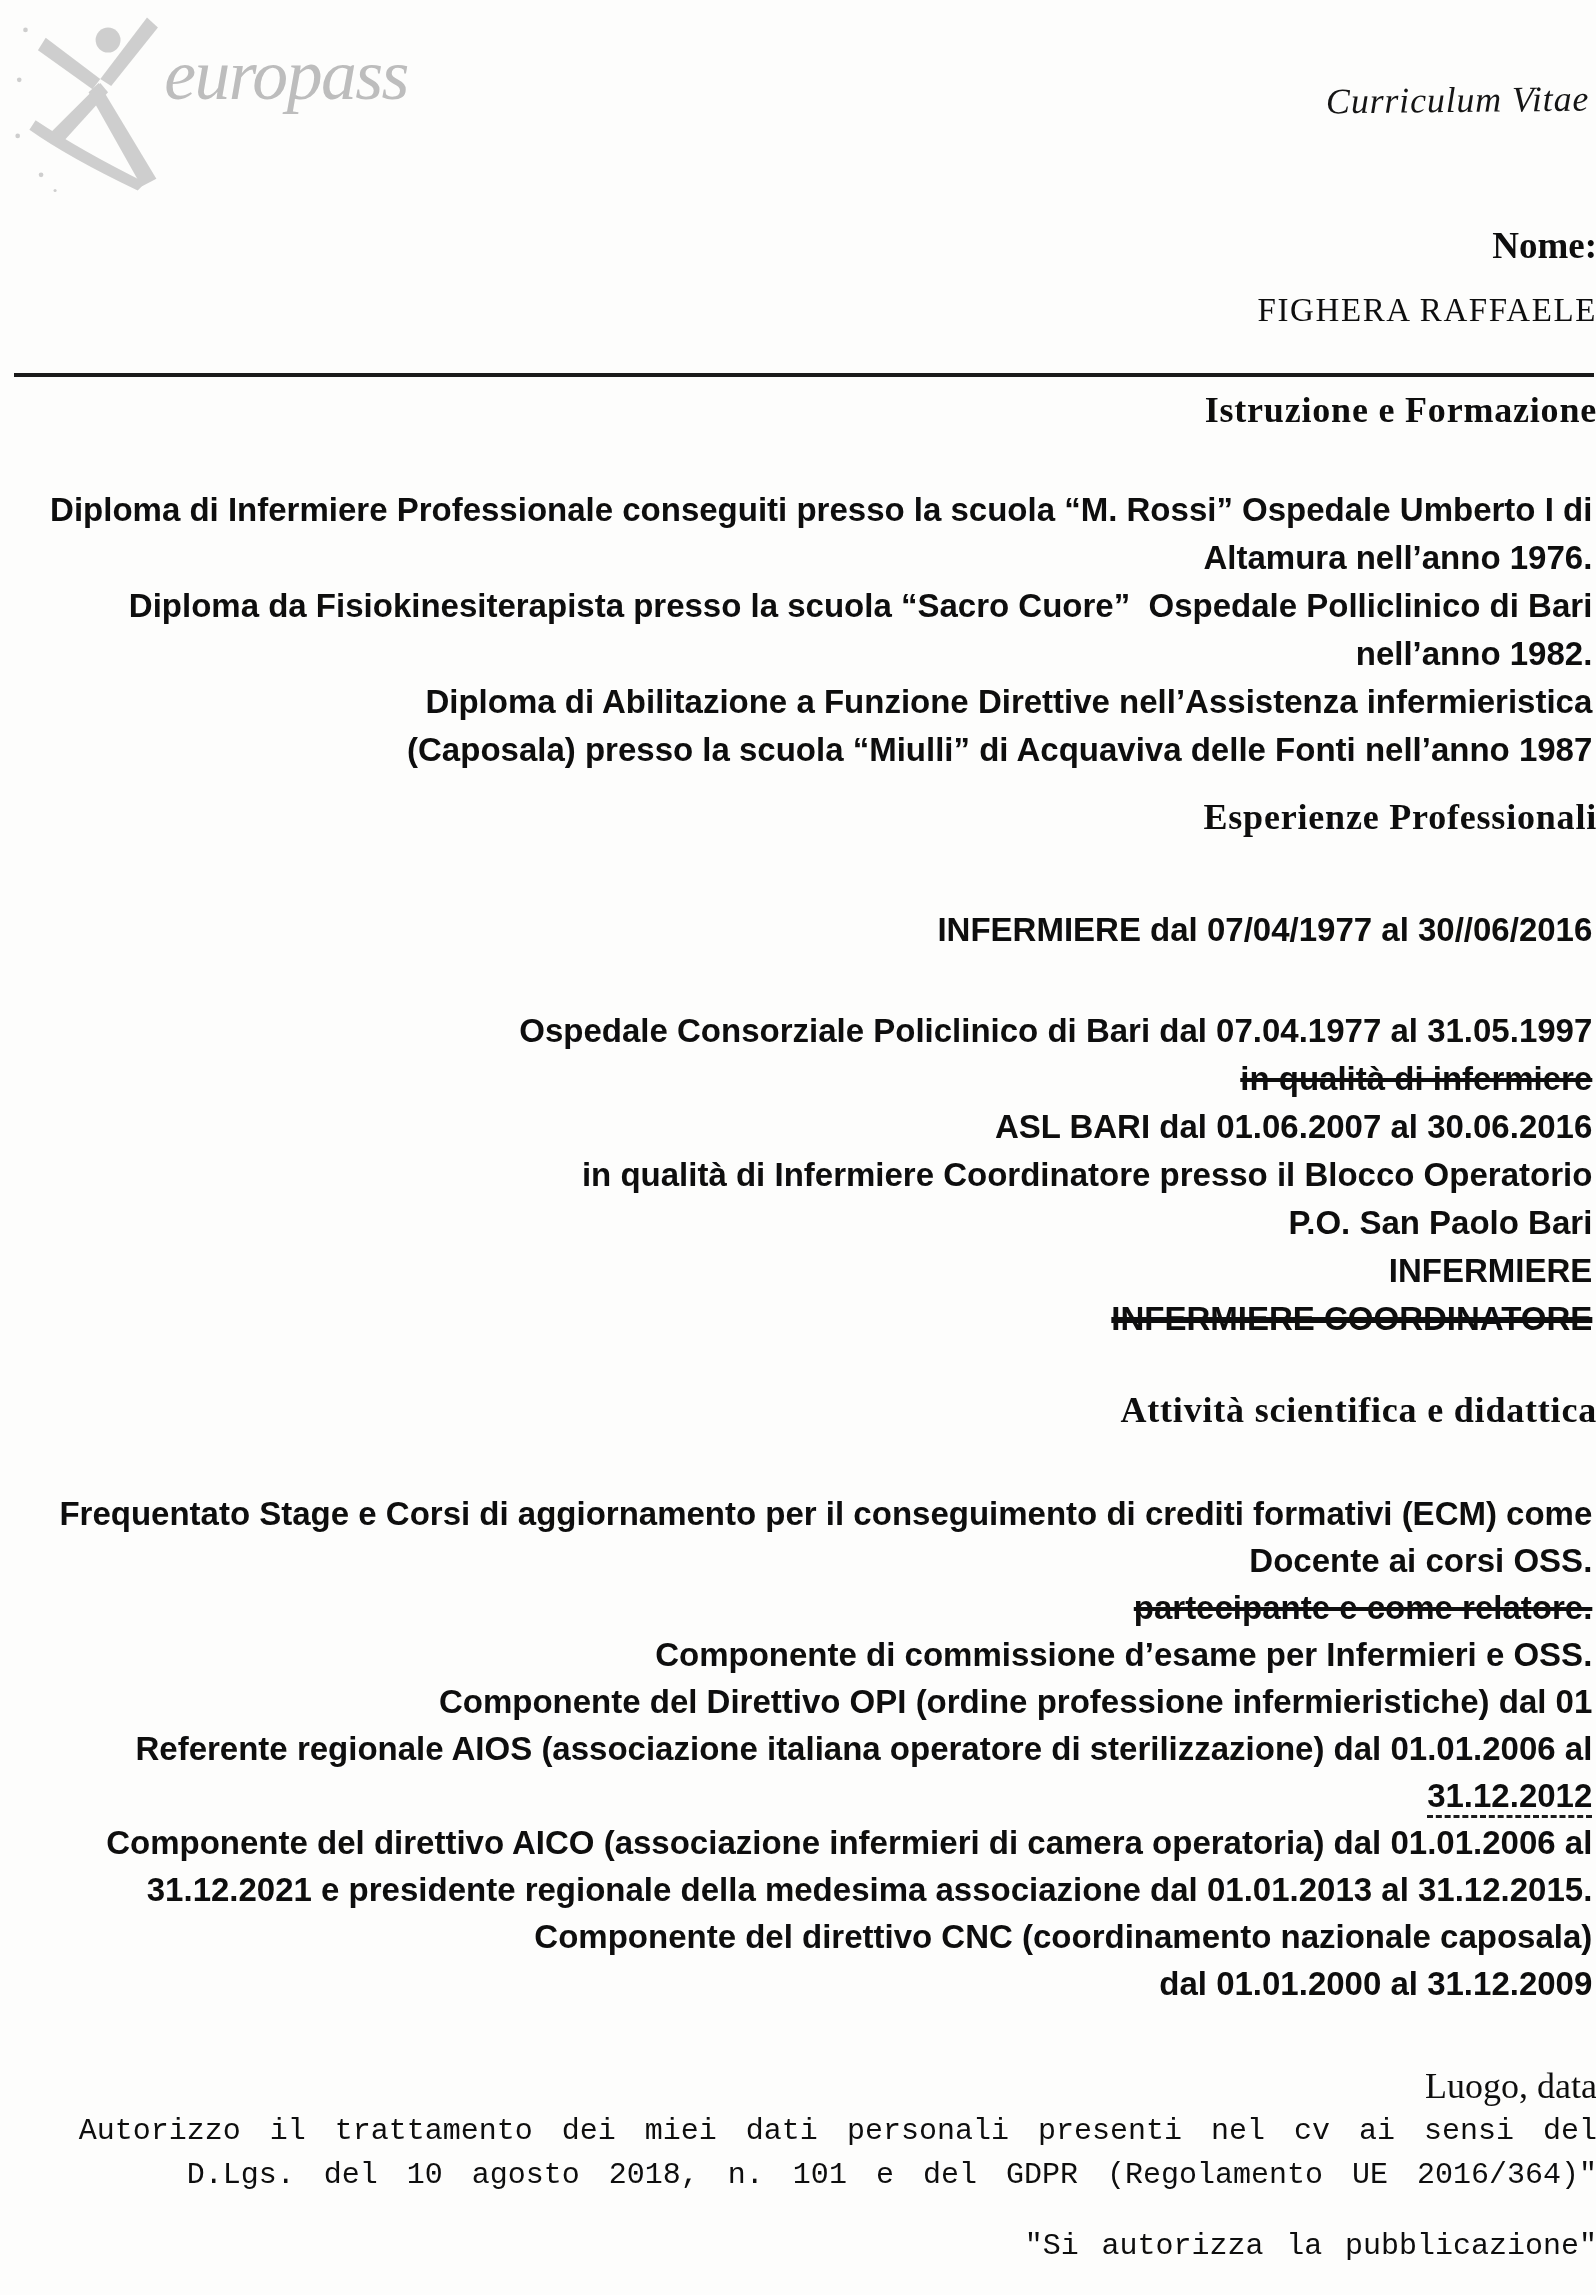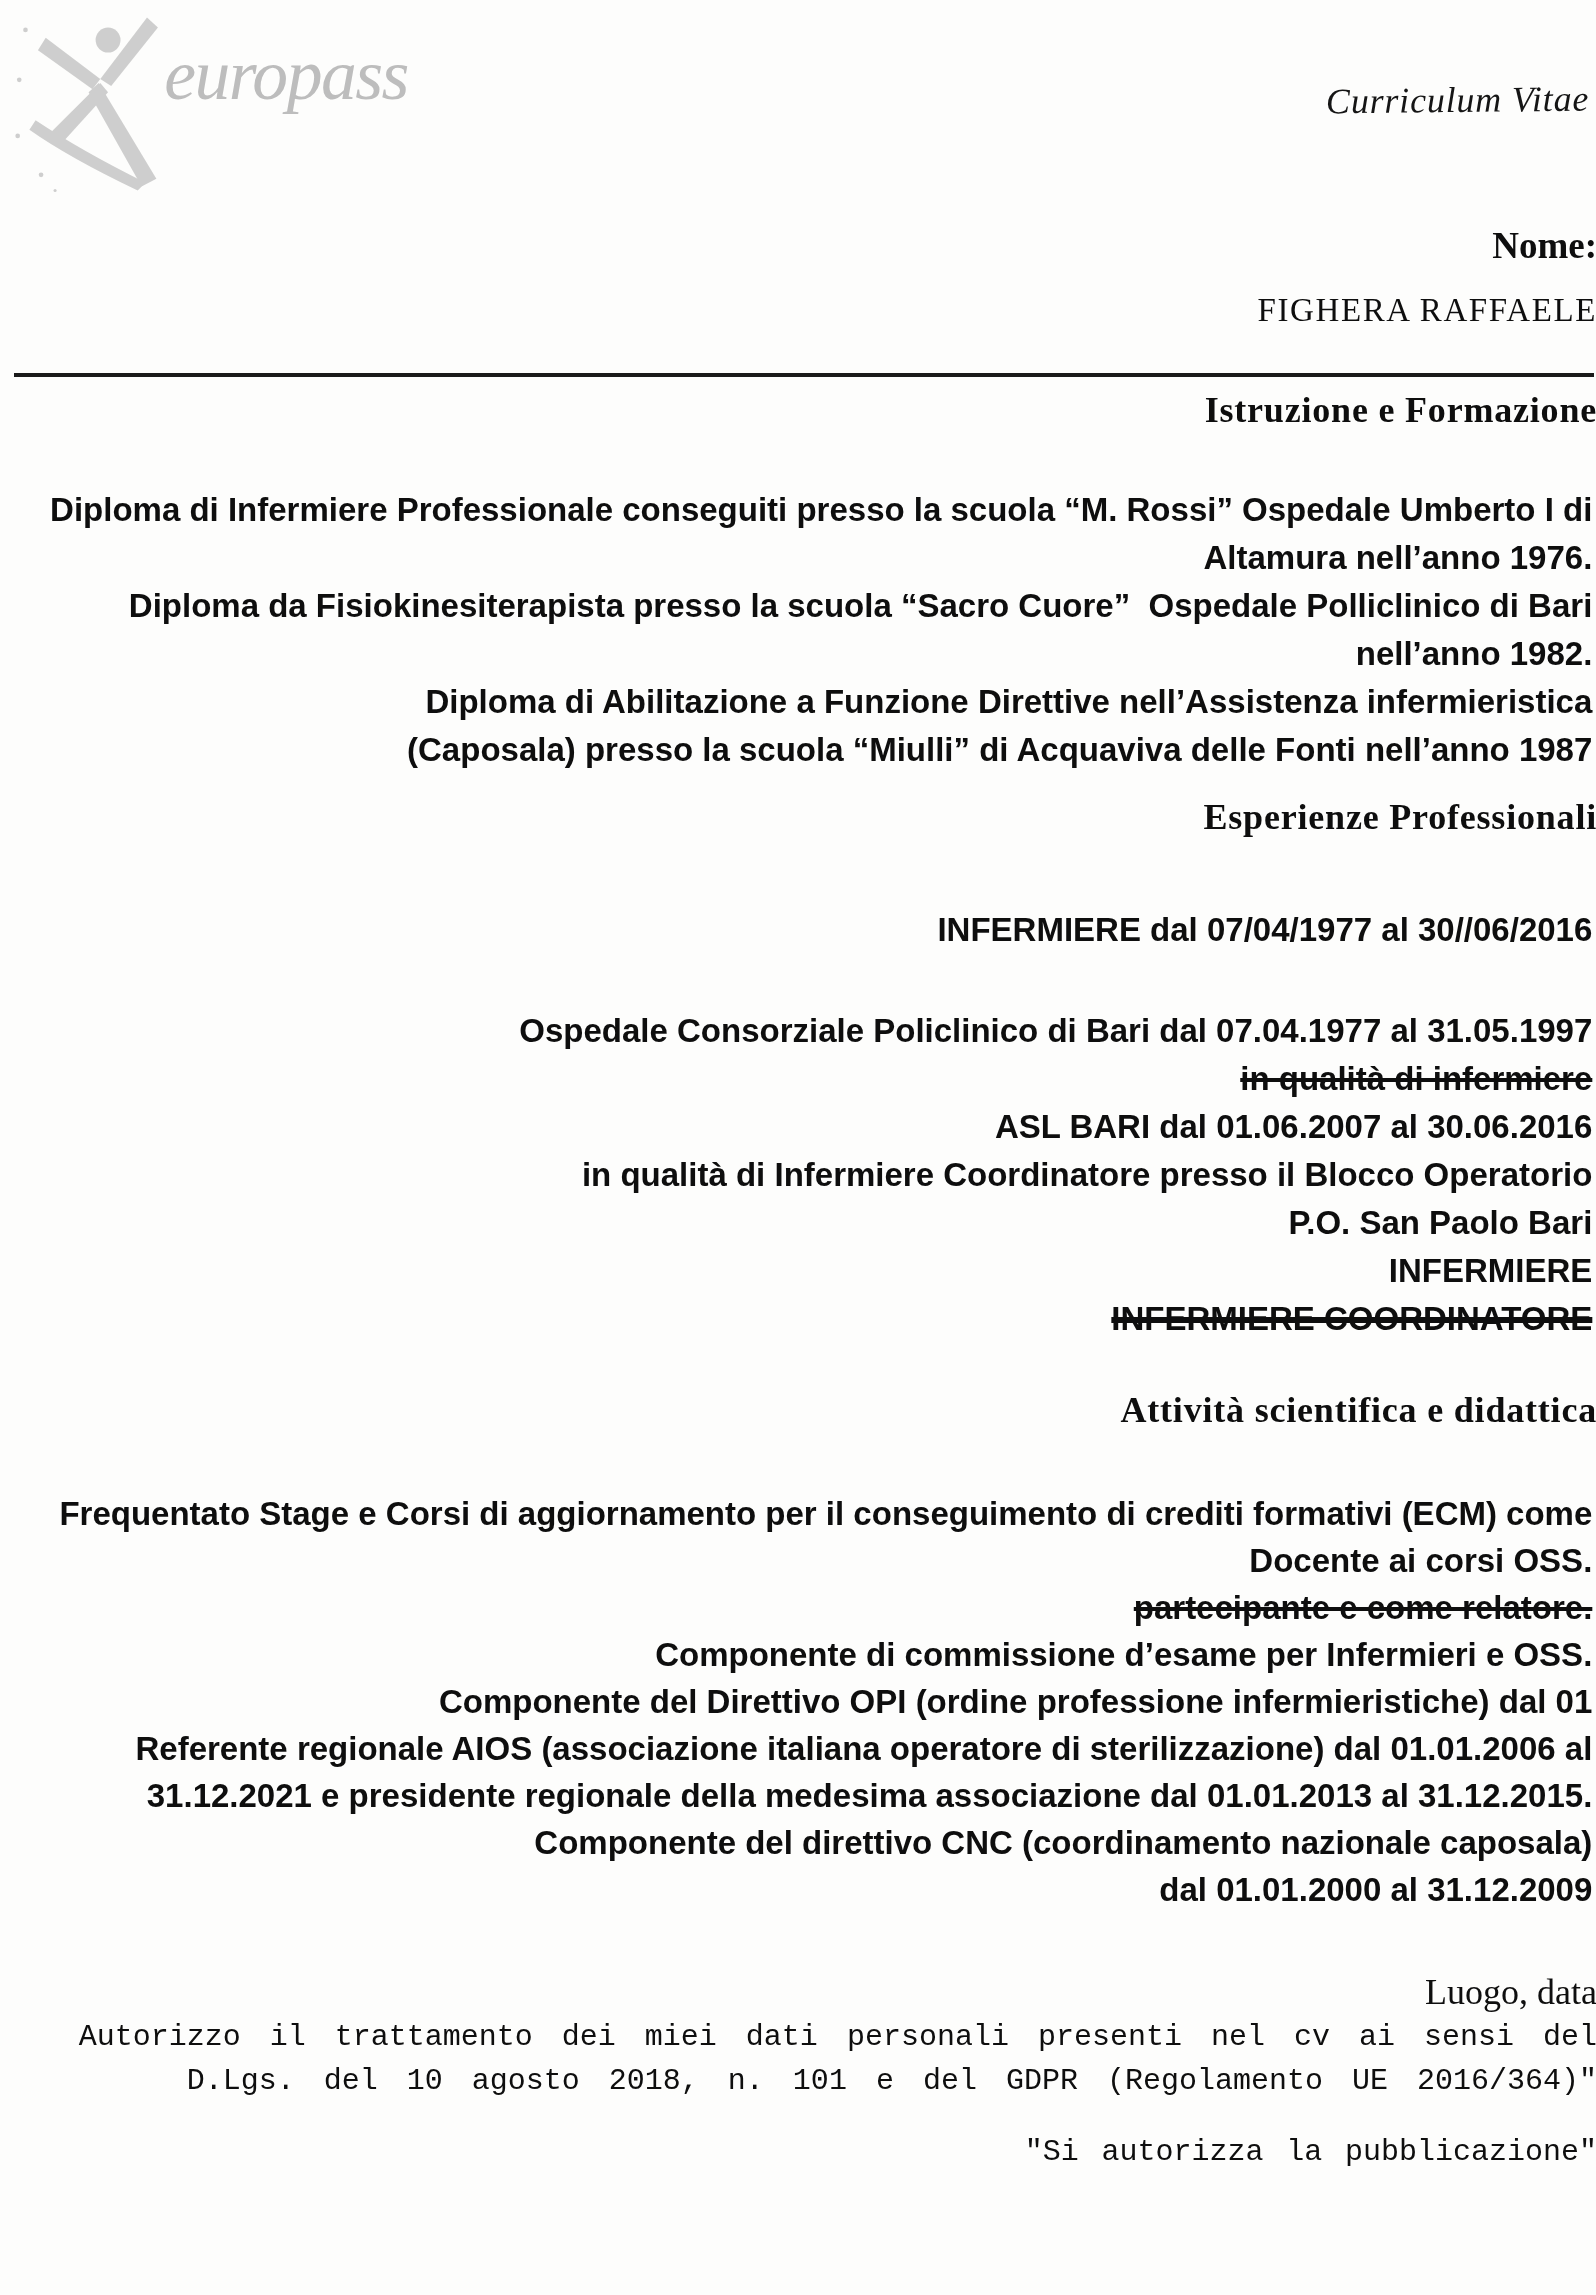--- a/index.html
+++ b/index.html
@@ -113,20 +113,22 @@
 
   <div class="sec-heading act-heading">Attività scientifica e didattica</div>
 
   <div class="lines act-lines">
     <div class="line">Frequentato Stage e Corsi di aggiornamento per il conseguimento di crediti formativi (ECM) come</div>
     <div class="line">Docente ai corsi OSS.</div>
     <div class="line"><span class="strike">partecipante e come relatore.</span></div>
     <div class="line">Componente di commissione d’esame per Infermieri e OSS.</div>
     <div class="line">Componente del Direttivo OPI (ordine professione infermieristiche) dal 01</div>
     <div class="line">Referente regionale AIOS (associazione italiana operatore di sterilizzazione) dal 01.01.2006 al</div>
+    <div class="line"><span class="u-dash">31.12.2012</span></div>
+    <div class="line">Componente del direttivo AICO (associazione infermieri di camera operatoria) dal 01.01.2006 al</div>
     <div class="line">31.12.2021 e presidente regionale della medesima associazione dal 01.01.2013 al 31.12.2015.</div>
     <div class="line">Componente del direttivo CNC (coordinamento nazionale caposala)</div>
     <div class="line">dal 01.01.2000 al 31.12.2009</div>
   </div>
 
   <div class="luogo">Luogo, data</div>
   <div class="auth">Autorizzo il trattamento dei miei dati personali presenti nel cv ai sensi del</div>
   <div class="auth">D.Lgs. del 10 agosto 2018, n. 101 e del GDPR (Regolamento UE 2016/364)"</div>
   <div class="pub">"Si autorizza la pubblicazione"</div>
 

